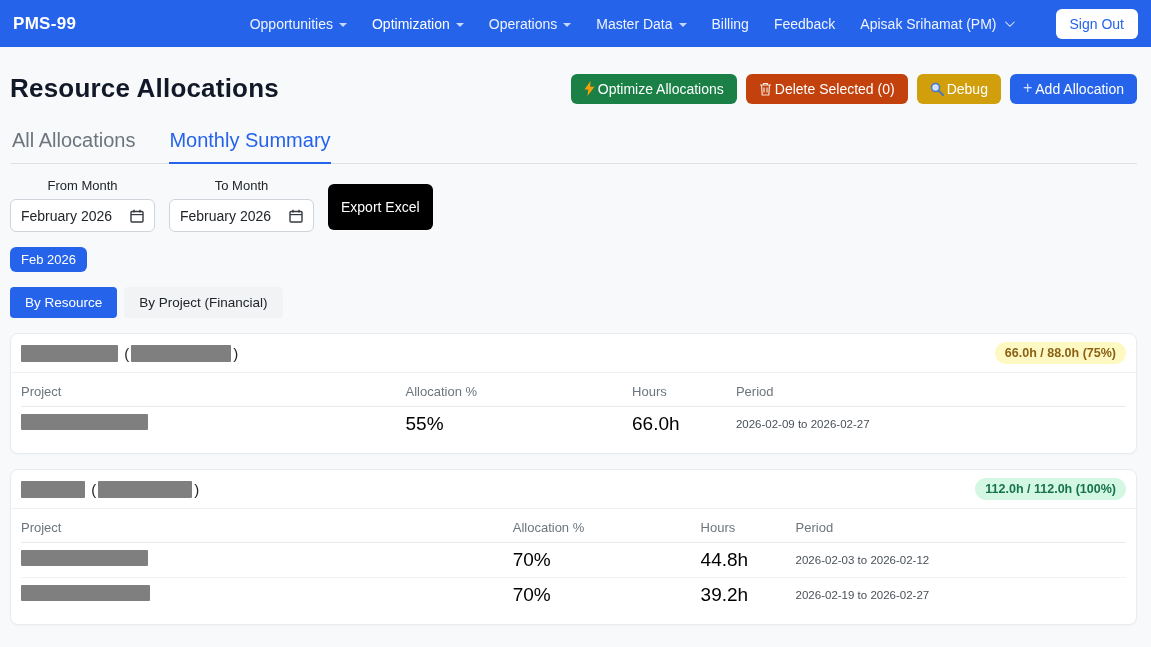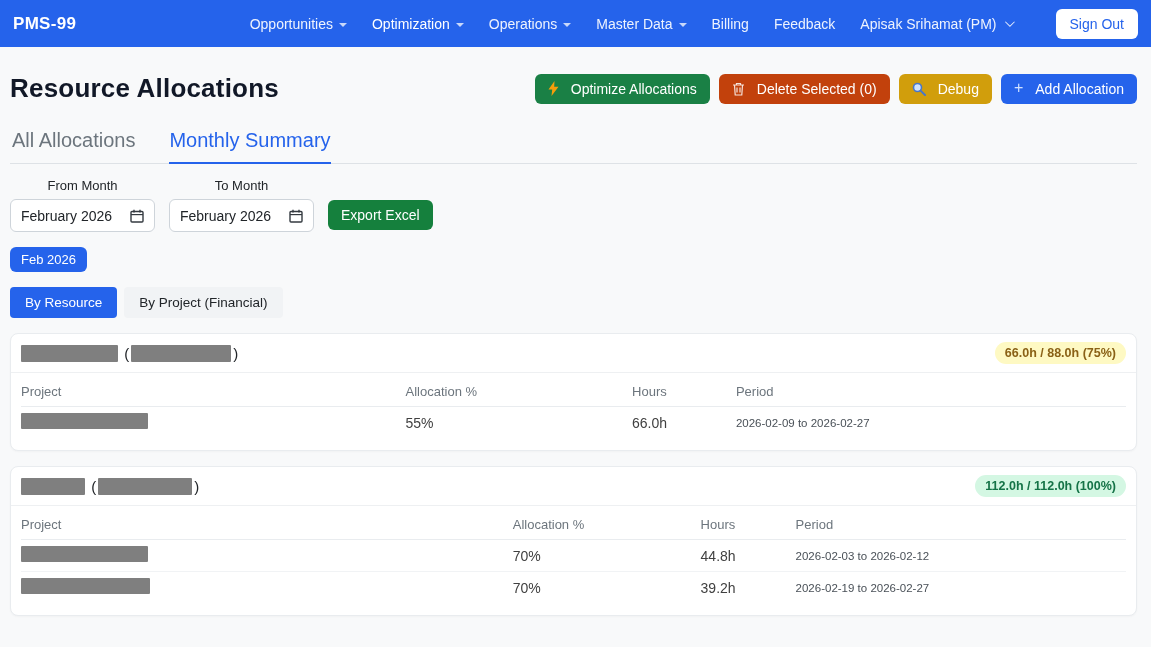--- a/index.html
+++ b/index.html
@@ -33,42 +33,42 @@
     margin-left:19px; background:#fff; color:#2563eb; border:none; border-radius:6px;
     font-size:14px; font-family:inherit; padding:7px 14px; cursor:pointer; font-weight:400;
   }
   
   .page { padding:0 14px 0 10px; }
   .page-header { margin-top:26px; display:flex; align-items:center; }
   .page-title { font-size:26px; font-weight:700; color:#111827; letter-spacing:.2px; }
   .header-actions { margin-left:auto; display:flex; gap:9px; }
   .btn {
     border:none; border-radius:6px; font-family:inherit; font-size:14px; color:#fff;
-    padding:7px 13px; display:flex; align-items:center; gap:12px; cursor:pointer; white-space:nowrap;justify-content:space-between;
+    padding:7px 13px; display:flex; align-items:center; gap:3px; cursor:pointer; white-space:nowrap;justify-content:space-between;
   }
   .btn-optimize { background:#1a8045; }
   .btn-delete  { background:#c2410c; cursor:default; }
   .btn-debug   { background:#d19e0c; }
   .btn-add     { background:#2563eb; }
   .btn svg { display:block; }
   .plus-glyph { font-size:16px; line-height:1; color:#cfe0ff; margin-top:-1px; }
   
   .tabs { margin-top:25px; border-bottom:1px solid #dee2e6; display:flex; gap:34px; padding-left:2px; }
   .tab { font-size:20px; color:#6c757d; padding-bottom:10px; cursor:pointer; }
   .tab.active { color:#2563eb; border-bottom:2px solid #2563eb; margin-bottom:-1px; }
   
   .filters { margin-top:14px; display:flex; align-items:flex-end; gap:14px; }
   .field { display:flex; flex-direction:column;text-align:center; }
   .field-label { font-size:13px; color:#212529; margin-bottom:6px; }
   .month-input {
     width:145px; height:33px; background:#fff; border:1px solid #ced4da; border-radius:6px;
     display:flex; align-items:center; justify-content:space-between; padding:0 10px;
     font-size:14px; color:#212529; cursor:pointer;
   }
-  .btn-export { background:#15803d; height:30px; margin-bottom:2px; }
+  .btn-export { background:#000000; height:46px; margin-bottom:2px; }
   .month-badge {
     display:inline-block; margin-top:15px; background:#2563eb; color:#fff; font-size:13px;
     padding:5px 11px; border-radius:6px;
   }
   
   .banner {
     margin-top:14px; background:#dbe7fb; border:1px solid #c9daf8; border-radius:8px;
     padding:11px 14px; font-size:13.5px; color:#1e40af;
   }
   .banner b { font-weight:700; }
@@ -93,21 +93,21 @@
     margin-left:auto; border-radius:12px; padding:4px 10px; font-size:12.5px; font-weight:600; white-space:nowrap;
   }
   .pill-warning { background:#fef9c3; color:#8a6116; }
   .pill-success { background:#d4f7e3; color:#157347; }
   .card-body { padding:2px 10px 12px; }
   table { width:100%; border-collapse:collapse; }
   th {
     text-align:left; font-weight:400; font-size:13px; color:#6c757d;
     padding:9px 0 7px; border-bottom:1px solid #e9ecef;
   }
-  td { padding:6px 0; border-bottom:1px solid #f1f3f5; font-size:14px; color:#404040; vertical-align:middle; }
+  td { padding:6px 0; border-bottom:1px solid #f1f3f5; font-size:19px; color:#000000; vertical-align:middle; }
   tr:last-child td { border-bottom:none; }
   td .redbar { height:16px; }
   .period { font-size:11.5px; color:#495057; }
 </style>
 </head>
 <body>
 
 <div class="navbar">
   <div class="brand">PMS-99</div>
   <div class="nav-items">

